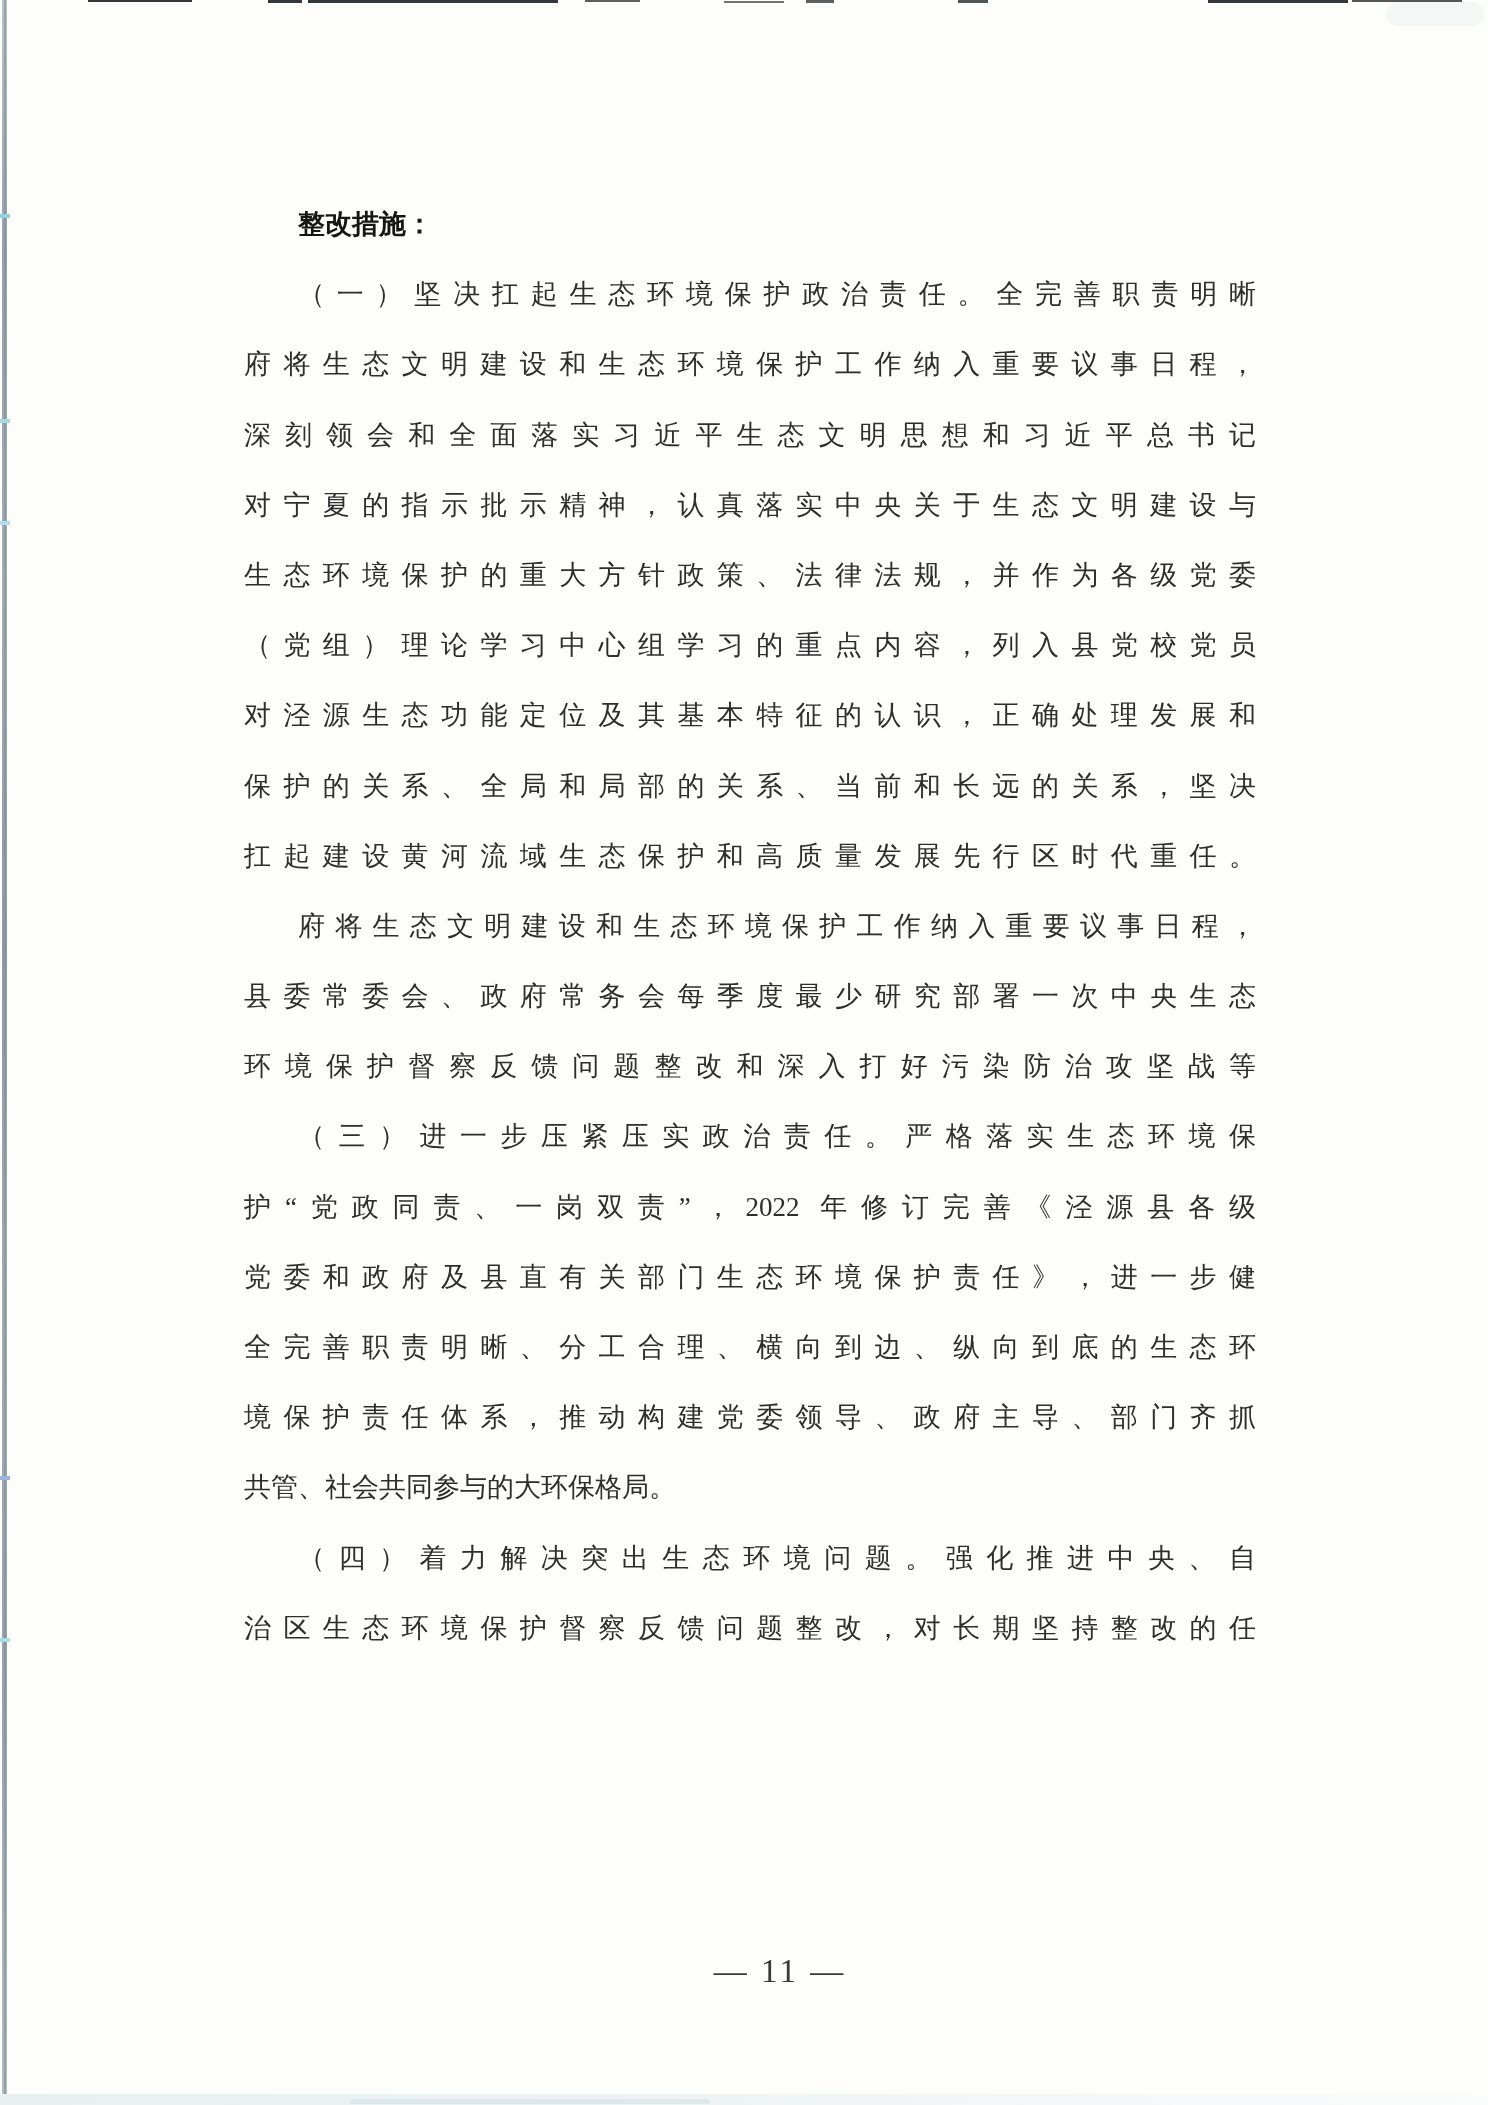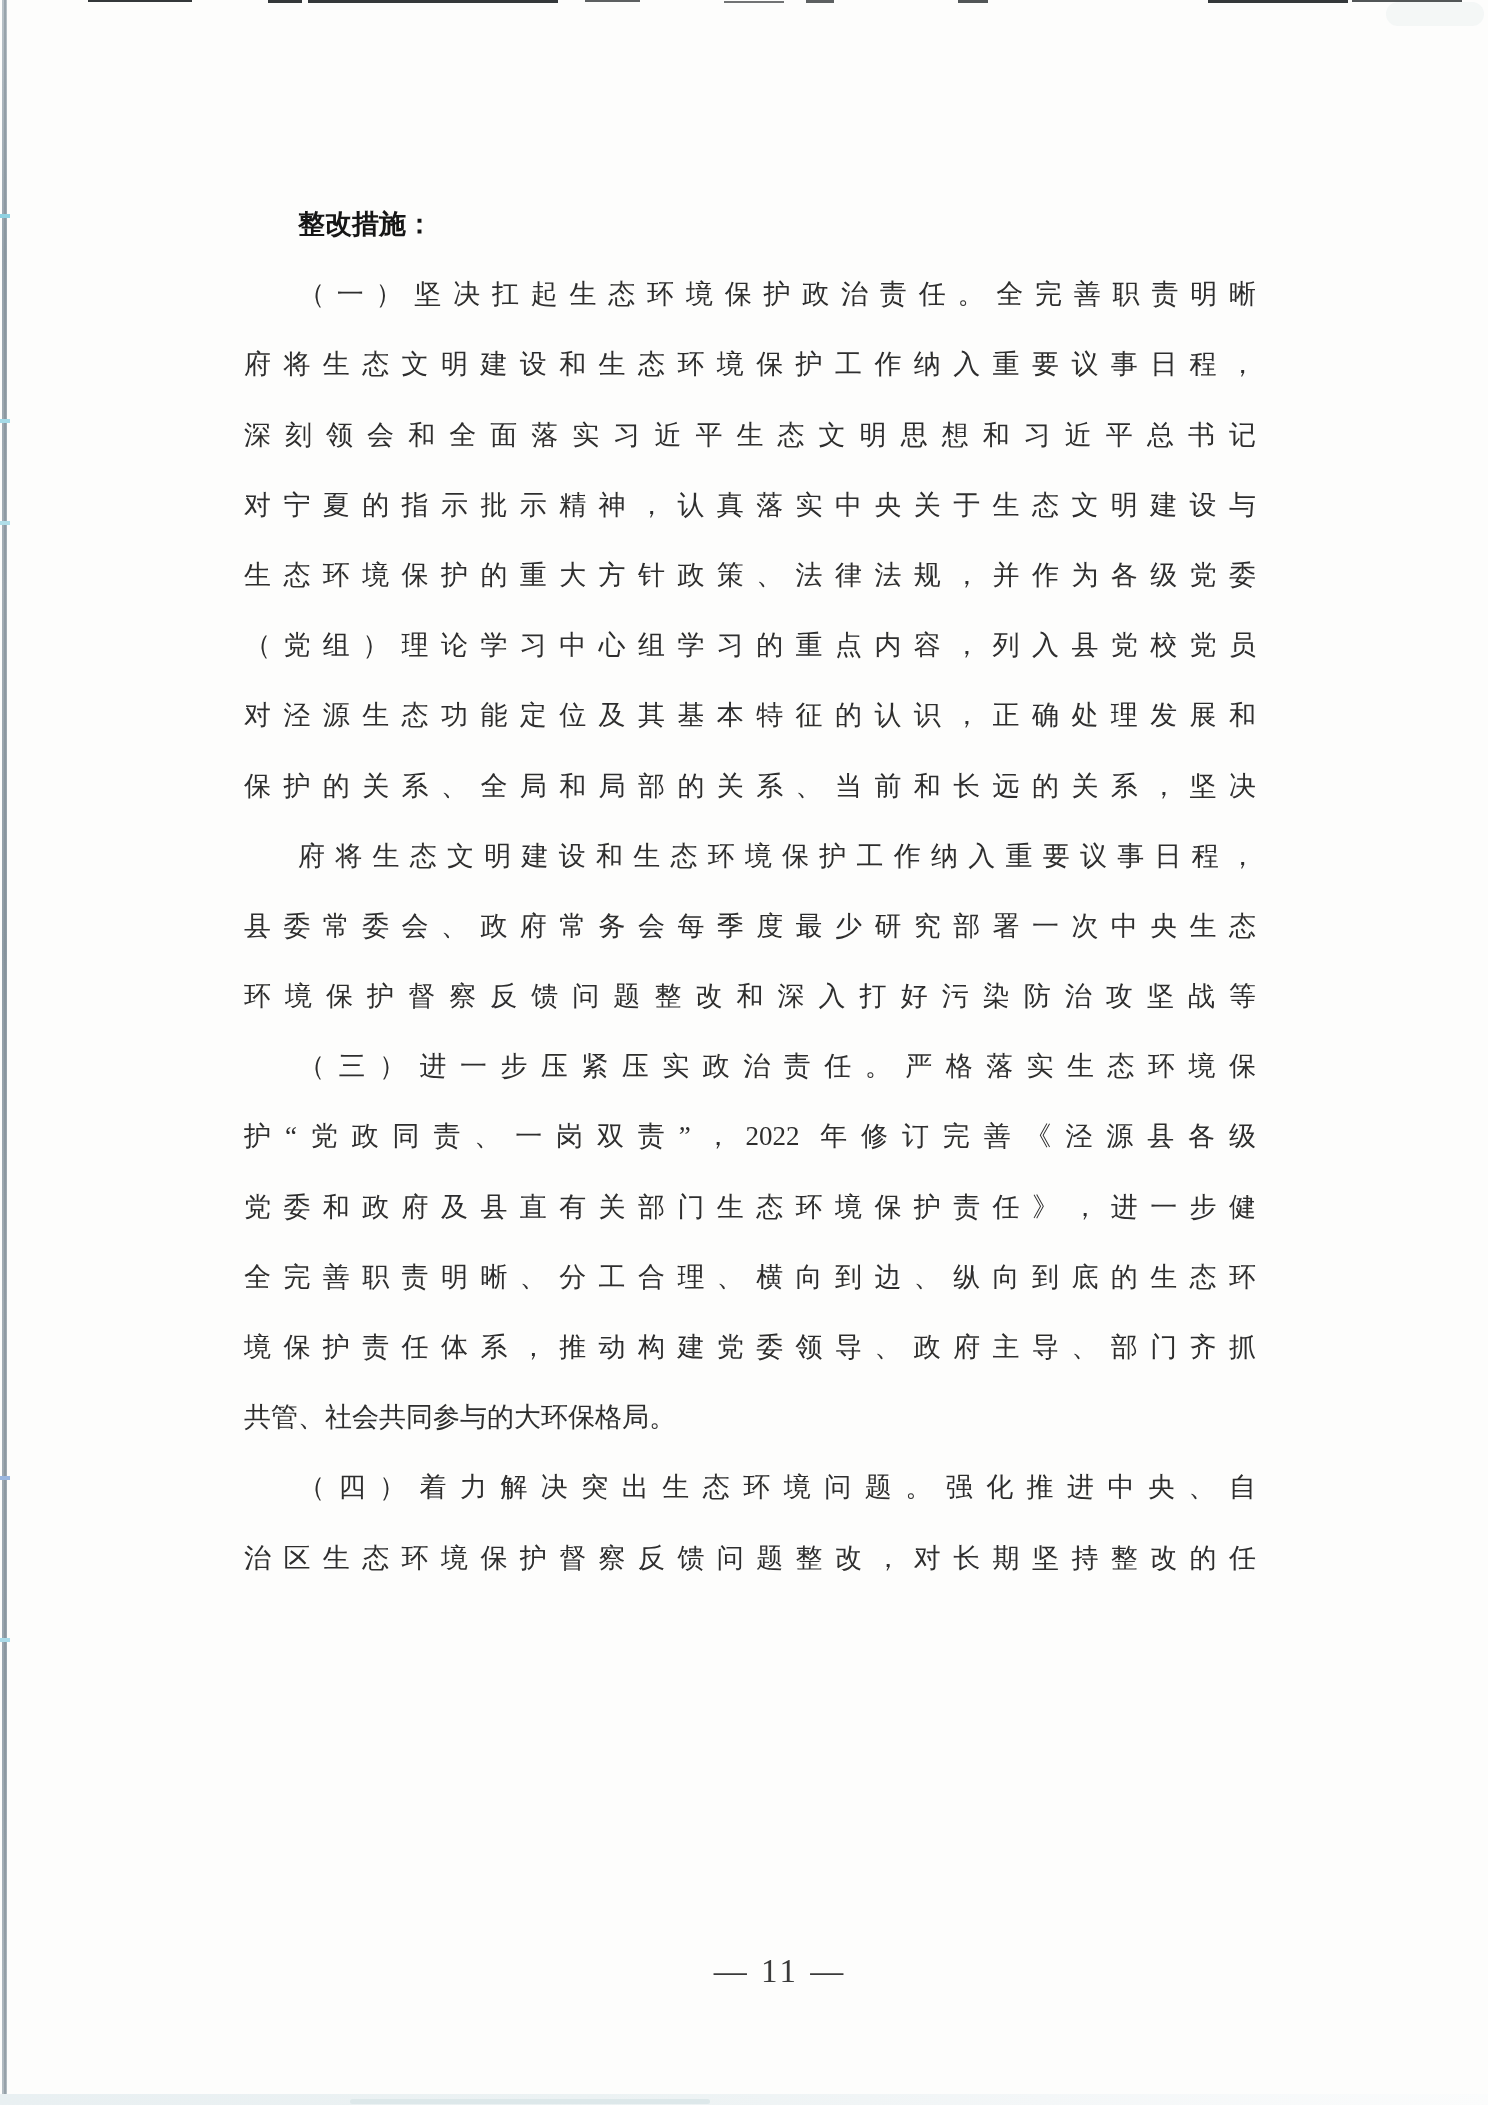--- a/index.html
+++ b/index.html
@@ -94,20 +94,21 @@
     <div>
         <div class="para">
           <div class="line">（一）坚决扛起生态环境保护政治责任。全完善职责明晰</div>
           <div class="line">府将生态文明建设和生态环境保护工作纳入重要议事日程，</div>
           <div class="line">深刻领会和全面落实习近平生态文明思想和习近平总书记</div>
           <div class="line">对宁夏的指示批示精神，认真落实中央关于生态文明建设与</div>
           <div class="line">生态环境保护的重大方针政策、法律法规，并作为各级党委</div>
           <div class="line">（党组）理论学习中心组学习的重点内容，列入县党校党员</div>
           <div class="line">对泾源生态功能定位及其基本特征的认识，正确处理发展和</div>
           <div class="line">保护的关系、全局和局部的关系、当前和长远的关系，坚决</div>
+          <div class="line">扛起建设黄河流域生态保护和高质量发展先行区时代重任。</div>
         </div>
         <div class="para">
           <div class="line">府将生态文明建设和生态环境保护工作纳入重要议事日程，</div>
           <div class="line">县委常委会、政府常务会每季度最少研究部署一次中央生态</div>
           <div class="line">环境保护督察反馈问题整改和深入打好污染防治攻坚战等</div>
         </div>
         <div class="para">
           <div class="line">（三）进一步压紧压实政治责任。严格落实生态环境保</div>
           <div class="line">护“党政同责、一岗双责”，2022 年修订完善《泾源县各级</div>
           <div class="line">党委和政府及县直有关部门生态环境保护责任》，进一步健</div>

